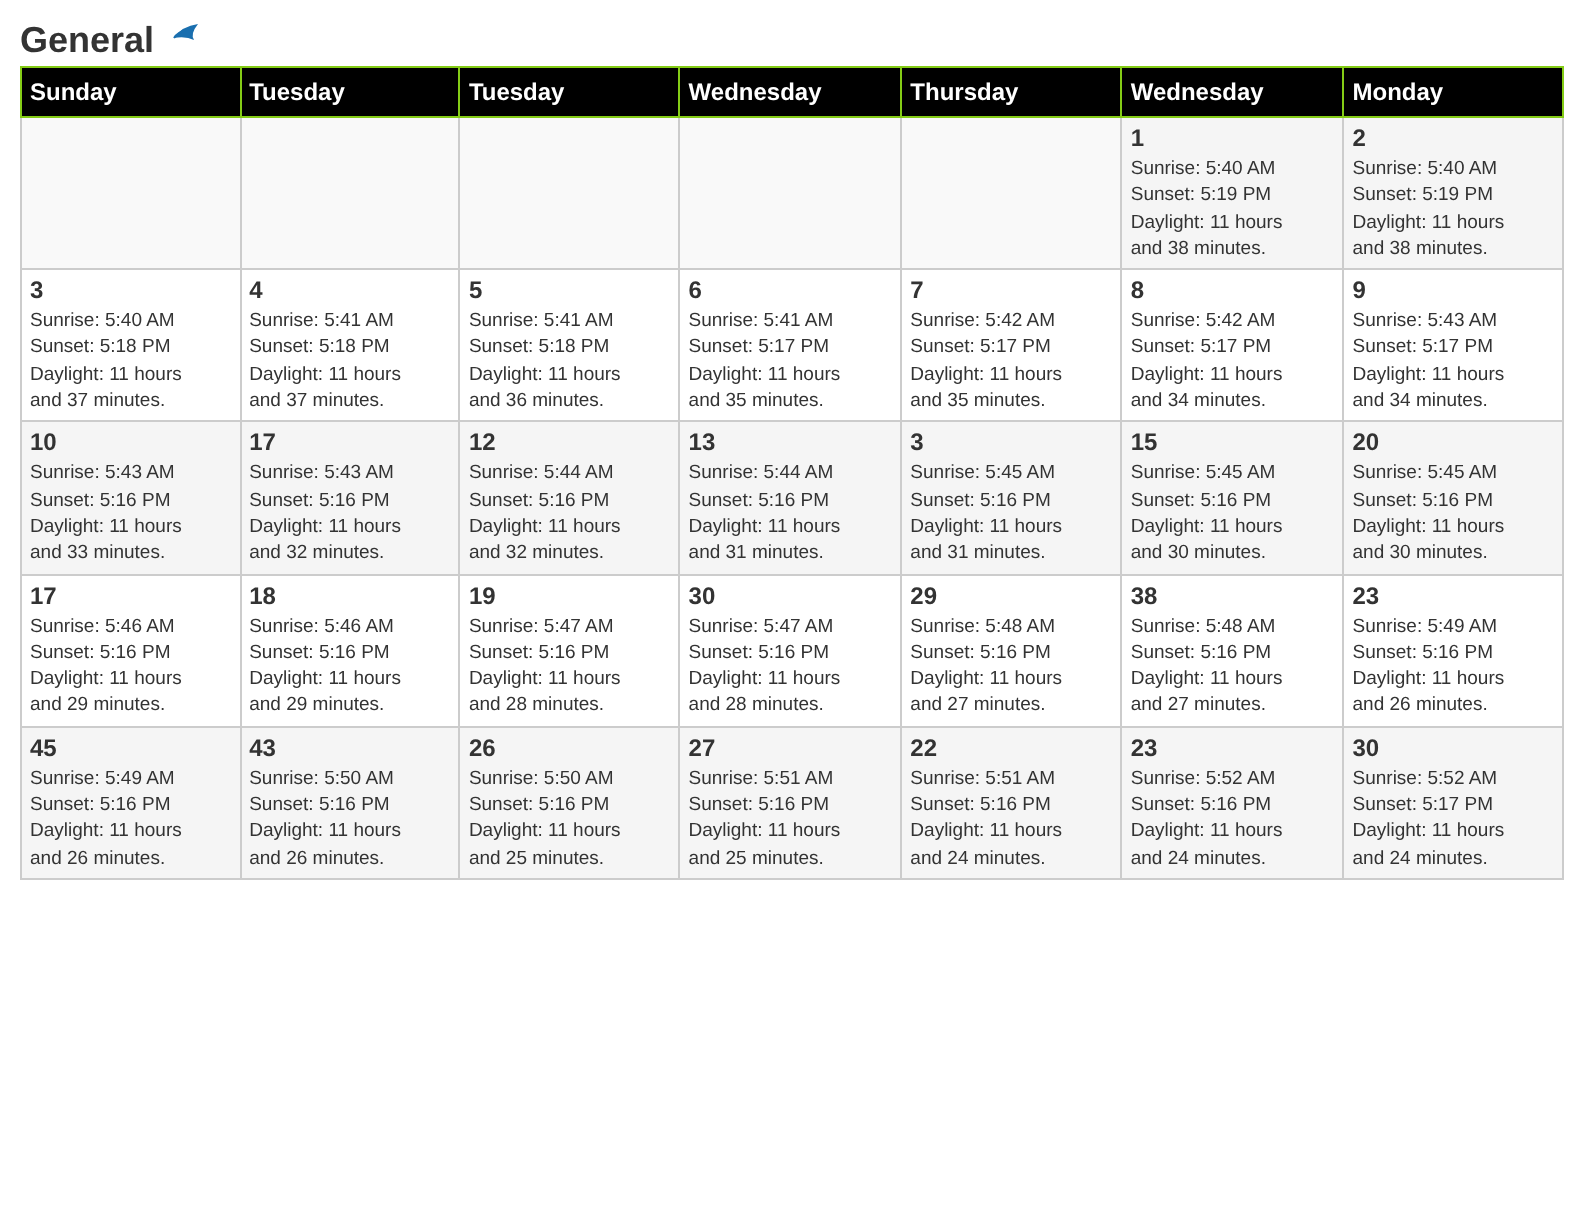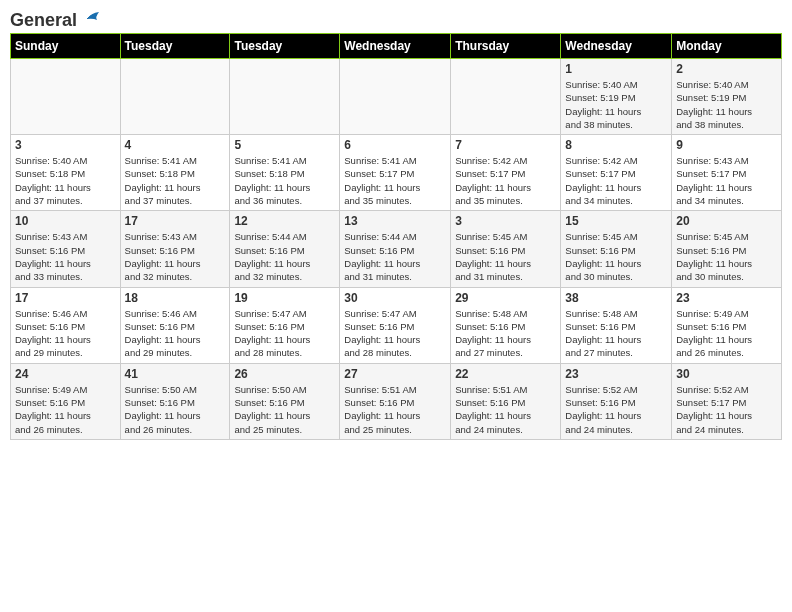--- a/index.html
+++ b/index.html
@@ -279,28 +279,28 @@
         <td>
           <span class="day-num">23</span>
           <div class="day-info" style="white-space: pre-line;">Sunrise: 5:49 AM
 Sunset: 5:16 PM
 Daylight: 11 hours
 and 26 minutes.</div>
         </td>
       </tr>
       <tr>
         <td>
-          <span class="day-num">24</span>
+          <span class="day-num">45</span>
           <div class="day-info" style="white-space: pre-line;">Sunrise: 5:49 AM
 Sunset: 5:16 PM
 Daylight: 11 hours
 and 26 minutes.</div>
         </td>
         <td>
-          <span class="day-num">41</span>
+          <span class="day-num">43</span>
           <div class="day-info" style="white-space: pre-line;">Sunrise: 5:50 AM
 Sunset: 5:16 PM
 Daylight: 11 hours
 and 26 minutes.</div>
         </td>
         <td>
           <span class="day-num">26</span>
           <div class="day-info" style="white-space: pre-line;">Sunrise: 5:50 AM
 Sunset: 5:16 PM
 Daylight: 11 hours

